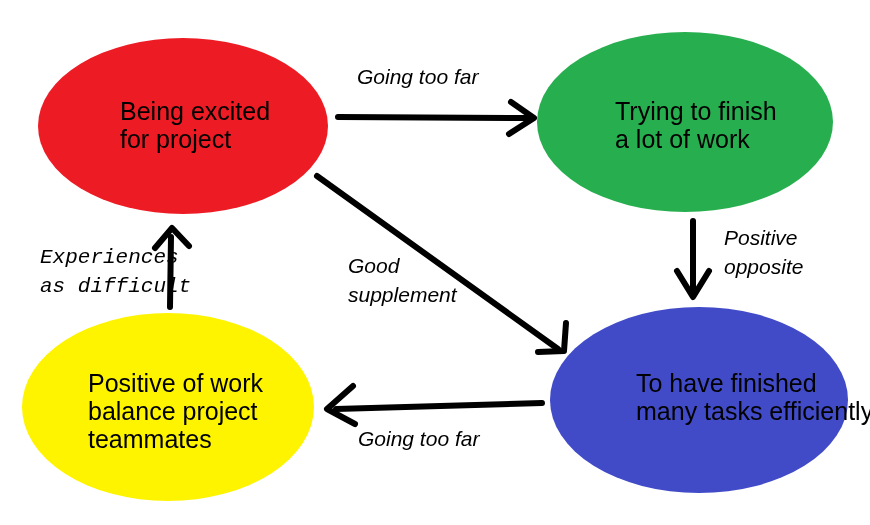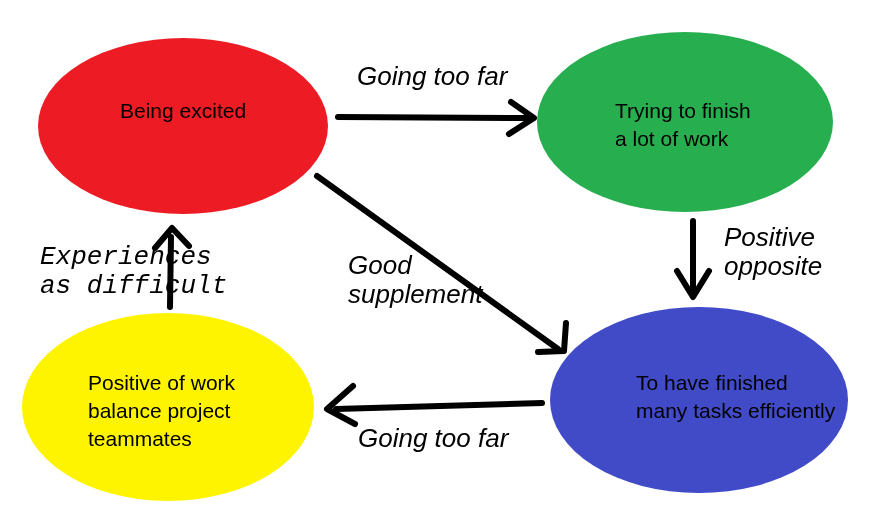--- a/index.html
+++ b/index.html
@@ -15,28 +15,28 @@
     background: #ffffff;
     overflow: hidden;
   }
   .shapes {
     position: absolute;
     left: 0;
     top: 0;
   }
   .node-text {
     position: absolute;
-    font-size: 21px;
+    font-size: 25px;
     line-height: 28px;
     color: #000000;
     white-space: nowrap;
   }
   .edge-text {
     position: absolute;
-    font-size: 26px;
+    font-size: 21px;
     line-height: 29px;
     font-style: italic;
     color: #000000;
     white-space: nowrap;
   }
   .t-red    { left: 120px; top: 97px;  }
   .t-green  { left: 615px; top: 97px;  }
   .t-blue   { left: 636px; top: 369px; }
   .t-yellow { left: 88px;  top: 369px; }
   .l-top    { left: 357px; top: 62px;  }
@@ -76,20 +76,21 @@
       </g>
       <g>
         <line x1="170" y1="307" x2="171" y2="237"></line>
         <polyline points="155,248 172,228 189,246"></polyline>
       </g>
     </g>
   </svg>
 
   <div class="node-text t-red">
     <div>Being excited</div>
+    <div>for project</div>
   </div>
 
   <div class="node-text t-green">
     <div>Trying to finish</div>
     <div>a lot of work</div>
   </div>
 
   <div class="node-text t-blue">
     <div>To have finished</div>
     <div>many tasks efficiently</div>

